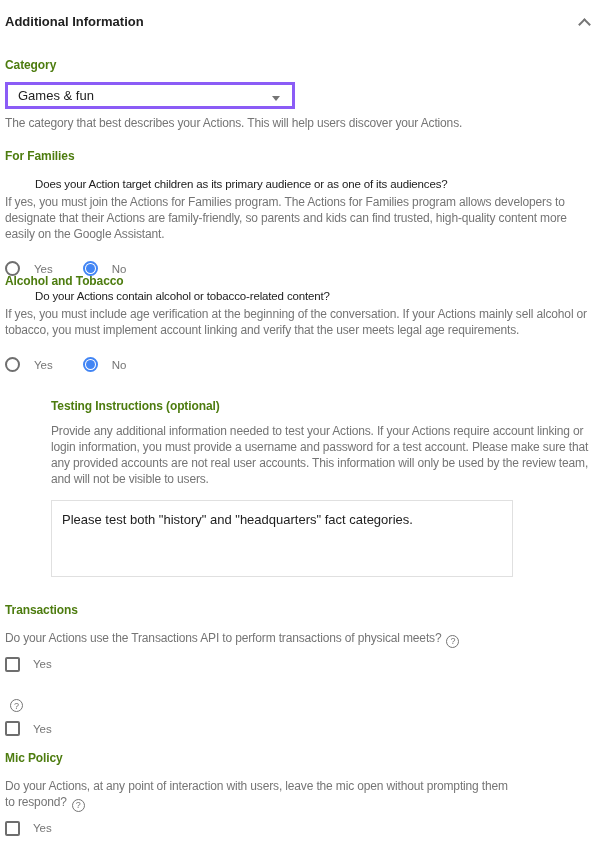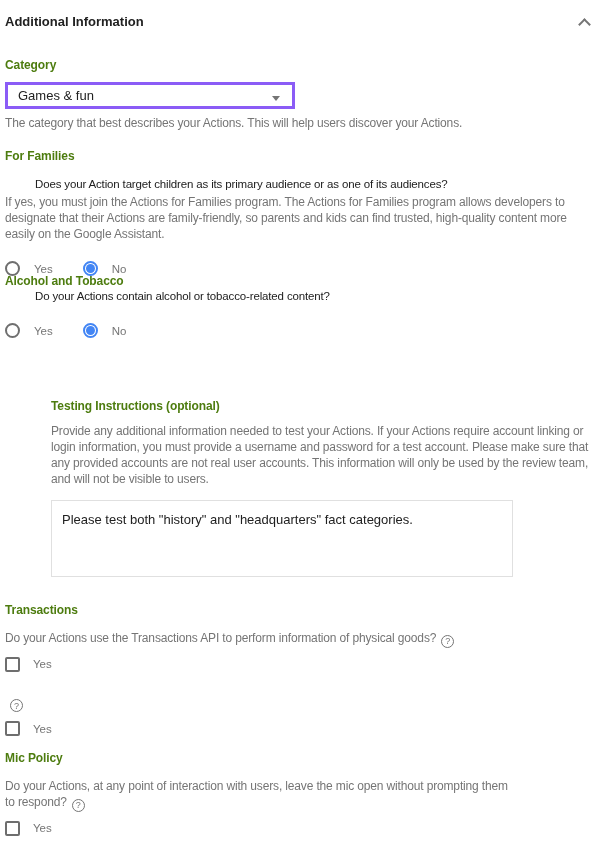--- a/index.html
+++ b/index.html
@@ -83,41 +83,42 @@
       <span class="radio-item">
         <span class="radio selected"></span>
         <span class="radio-label">No</span>
       </span>
     </div>
   </section>
 
   <section style="top:274px;">
     <div class="sec-title">Alcohol and Tobacco</div>
     <div class="q-dark" style="">Do your Actions contain alcohol or tobacco-related content?</div>
+    <div class="helper" style="margin-top:2px;">If yes, you must include age verification at the beginning of the conversation. If your Actions mainly sell alcohol or tobacco, you must implement account linking and verify that the user meets legal age requirements.</div>
     <div class="radio-row" style="margin-top:19px;">
       <span class="radio-item">
         <span class="radio"></span>
         <span class="radio-label">Yes</span>
       </span>
       <span class="radio-item">
         <span class="radio selected"></span>
         <span class="radio-label">No</span>
       </span>
     </div>
   </section>
 
   <section style="top:399px;margin-left:46px;">
     <div class="sec-title">Testing Instructions (optional)</div>
     <div class="helper" style="margin-top:10px; color:#757575;">Provide any additional information needed to test your Actions. If your Actions require account linking or login information, you must provide a username and password for a test account. Please make sure that any provided accounts are not real user accounts. This information will only be used by the review team, and will not be visible to users.</div>
     <textarea class="ta" style="position: absolute; left: 0px; top: 101px;" spellcheck="false">Please test both "history" and "headquarters" fact categories.</textarea>
   </section>
 
   <section style="top:603px;">
     <div class="sec-title">Transactions</div>
-    <div class="helper" style="margin-top:13px;"><span>Do your Actions use the Transactions API to perform information of physical goods?</span><span class="help-icon"></span></div>
+    <div class="helper" style="margin-top:13px;"><span>Do your Actions use the Transactions API to perform transactions of physical meets?</span><span class="help-icon"></span></div>
     <div class="check-item" style="margin-top:9px;">
       <span class="checkbox"></span>
       <span class="check-label">Yes</span>
     </div>
     <div class="helper" style="margin-top:23px;"><span class="help-icon"></span></div>
     <div class="check-item" style="margin-top:9px;">
       <span class="checkbox"></span>
       <span class="check-label">Yes</span>
     </div>
   </section>

